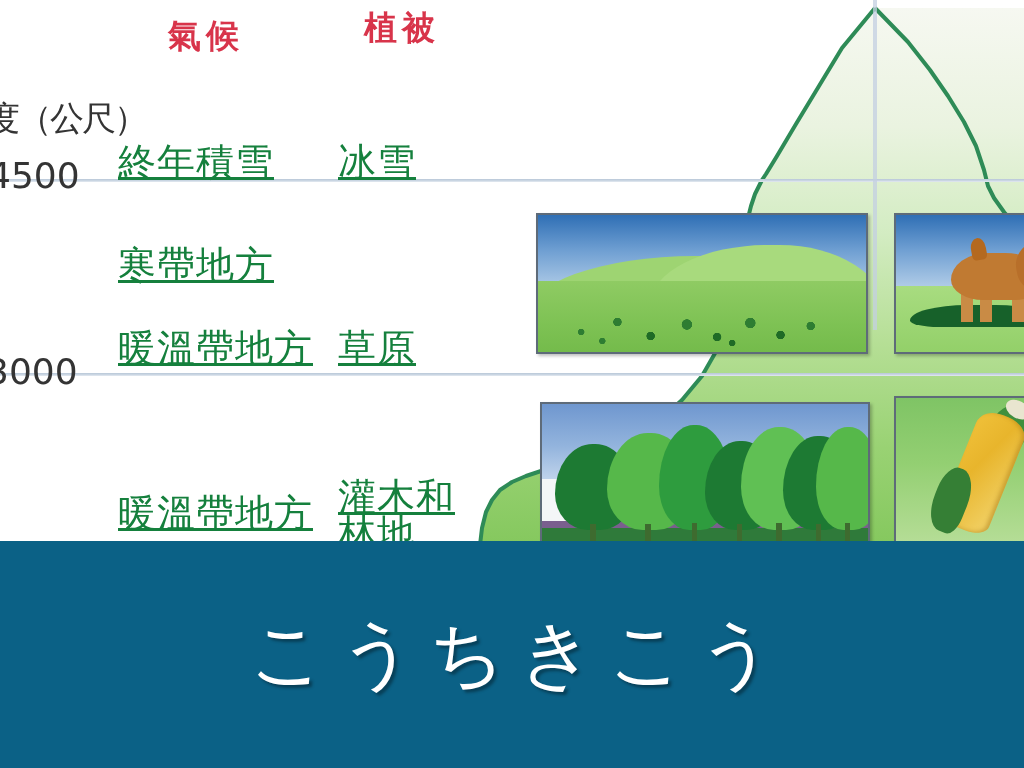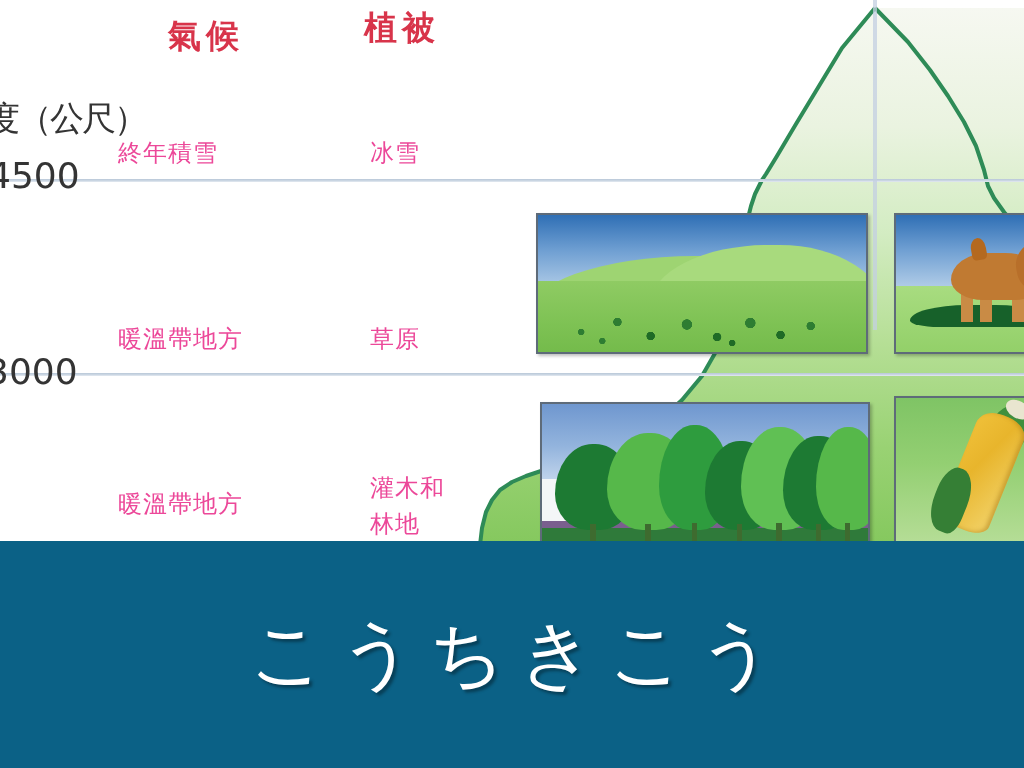--- a/index.html
+++ b/index.html
@@ -88,27 +88,28 @@
     font-weight: bold;
     letter-spacing: 5px;
     white-space: nowrap;
   }
   #head-climate { left: 168px; top: 14px; }
   #head-vegetation { left: 364px; top: 6px; }
 
   
   .row-label {
     position: absolute;
-    color: #ec4899;
-    font-size: 24px;
+    color: #15803d;
+    font-size: 38px;
     white-space: nowrap;
     letter-spacing: 1px;
+    text-decoration: underline;
   }
   .climate-col { left: 118px; }
-  .veg-col { left: 370px; }
+  .veg-col { left: 338px; }
 
   #climate-snow      { top: 137px; }
   #veg-icesnow       { top: 137px; }
   #climate-frigid    { top: 240px; }
   #veg-sparse-grass  { top: 243px; }
   #climate-cool-temp { top: 323px; left: 118px; }
   #veg-grassland     { top: 323px; }
   #climate-warm-temp { top: 488px; }
   #veg-shrub-1       { top: 472px; text-align: center; }
   #veg-shrub-2       { top: 508px; }
@@ -457,20 +458,21 @@
     </div>
 
     <div class="axis-label" id="axis-title">度（公尺）</div>
     <div class="axis-label" id="tick-4500">4500</div>
     <div class="axis-label" id="tick-3000">3000</div>
 
     <div class="col-head" id="head-climate">氣候</div>
     <div class="col-head" id="head-vegetation">植被</div>
 
     <div class="row-label climate-col" id="climate-snow">終年積雪</div>
+    <div class="row-label climate-col" id="climate-frigid">寒帶地方</div>
     <div class="row-label climate-col" id="climate-cool-temp">暖溫帶地方</div>
     <div class="row-label climate-col" id="climate-warm-temp">暖溫帶地方</div>
 
     <div class="row-label veg-col" id="veg-icesnow">冰雪</div>
     <div class="row-label veg-col" id="veg-grassland">草原</div>
     <div class="row-label veg-col" id="veg-shrub-1">灌木和</div>
     <div class="row-label veg-col" id="veg-shrub-2">林地</div>
 
   </div>
 

